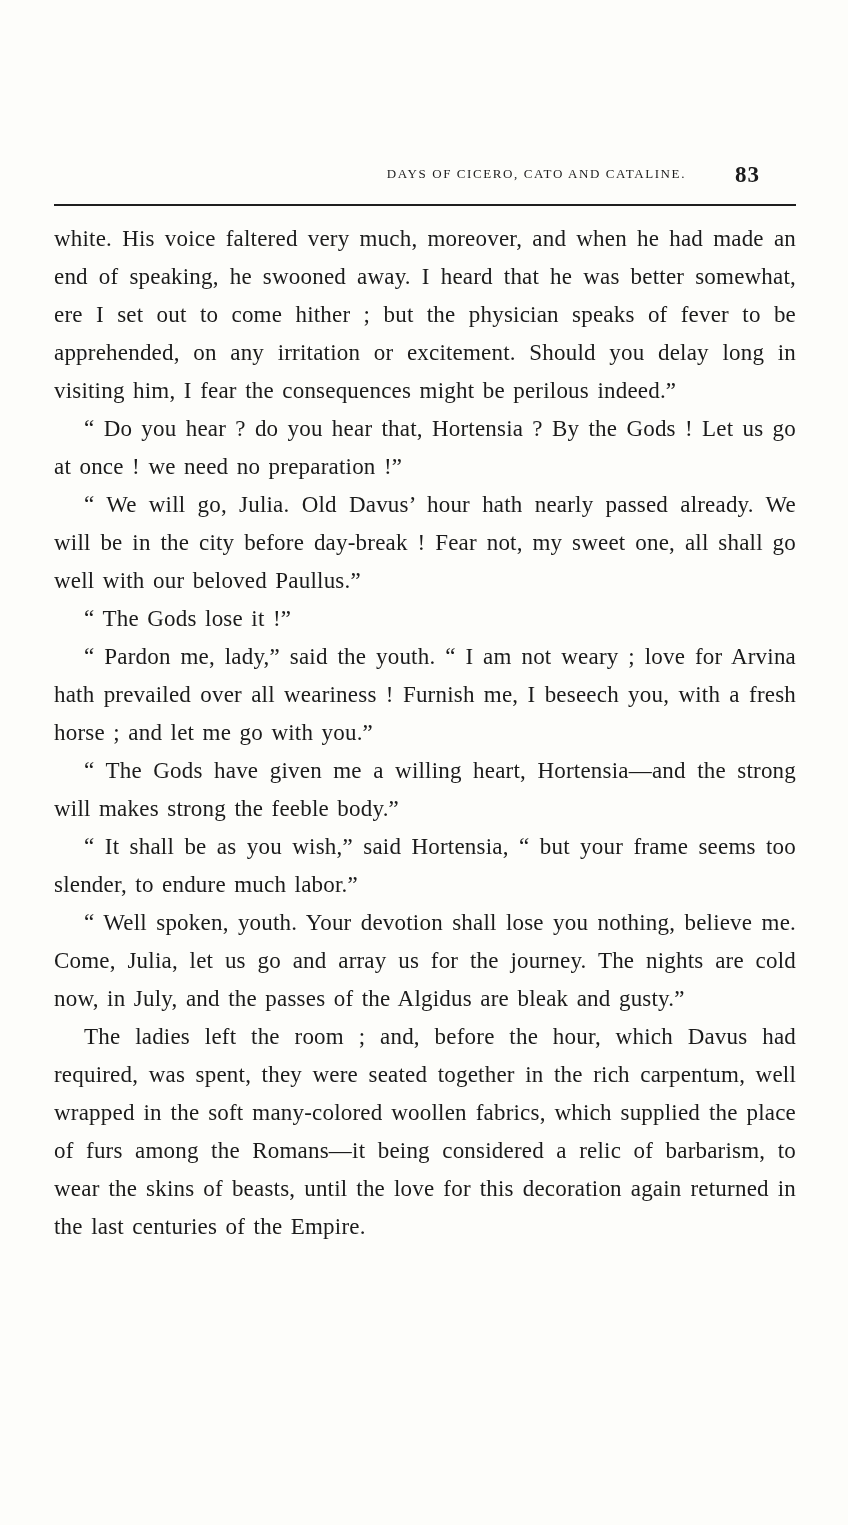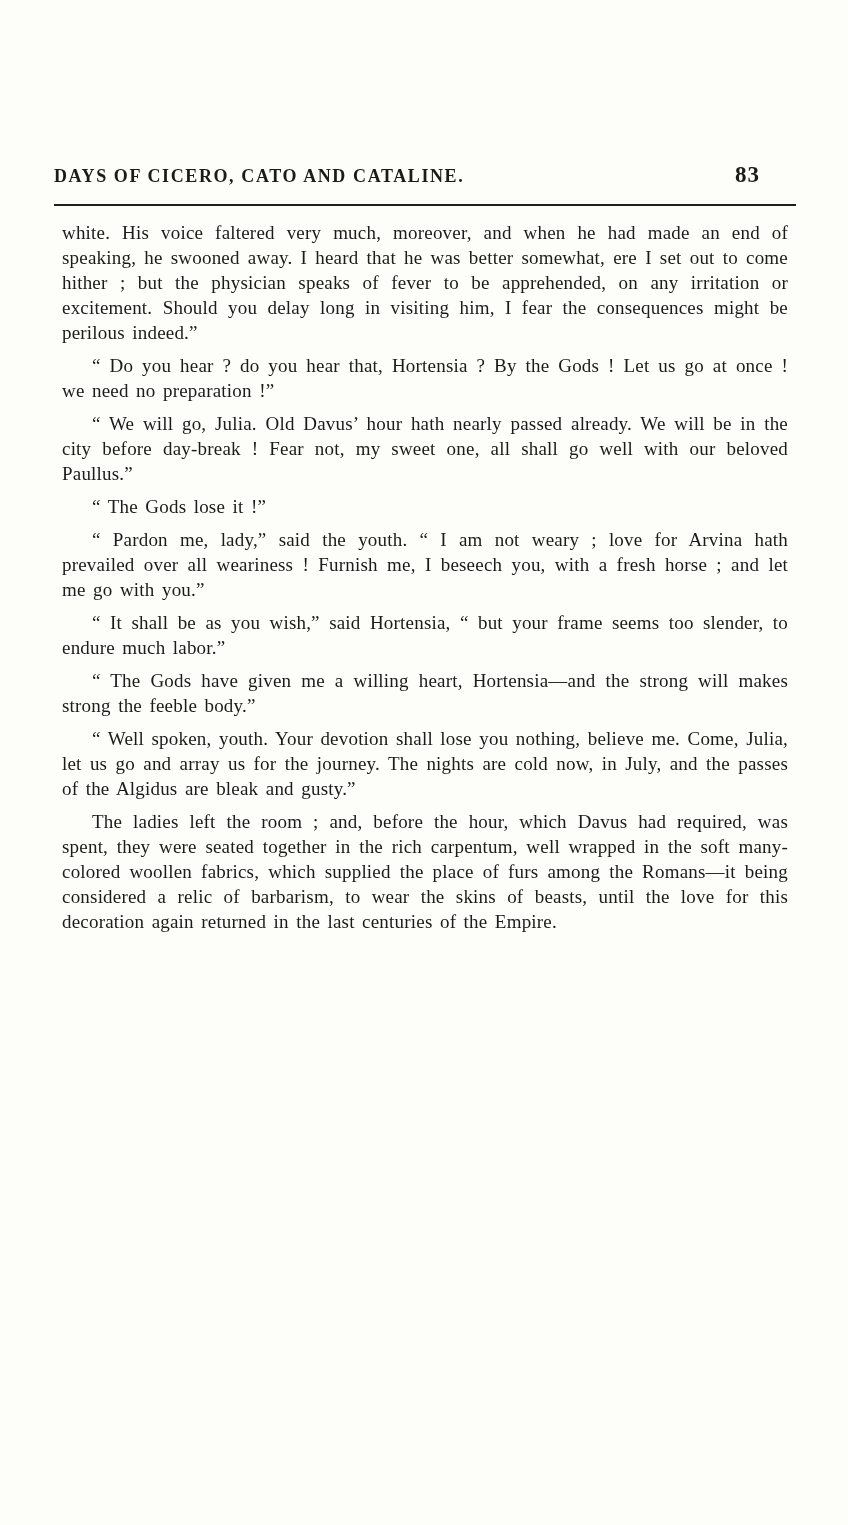--- a/index.html
+++ b/index.html
@@ -18,44 +18,44 @@
     font-family: "Liberation Serif", "DejaVu Serif", serif;
     color: #1b1b1b;
     overflow: hidden;
   }
   .header {
     position: relative;
     height: 32px;
   }
   .running-title {
     display: block;
-    text-align: left;
-    font-size: 18px;
-    font-weight: bold;
+    text-align: right;
+    font-size: 13px;
+    font-weight: normal;
     letter-spacing: 1.6px;
     margin-right: 110px;
     white-space: nowrap;
   }
   .page-number {
     position: absolute;
     right: 36px;
     top: -4px;
     font-size: 23px;
     font-weight: bold;
     letter-spacing: 1px;
   }
   .rule {
     border: none;
     border-top: 2.2px solid #1e1e1e;
     margin: 6px 0 14px 0;
   }
   .body p {
-    margin: 8px;
-    font-size: 19px;
-    line-height: 25px;
+    margin: 0;
+    font-size: 23px;
+    line-height: 38px;
     text-align: justify;
     word-spacing: 2.5px;
     letter-spacing: 0.2px;
   }
   .body p.indented {
     text-indent: 30px;
   }
 </style>
 </head>
 <body>
@@ -65,18 +65,18 @@
     <span class="running-title">DAYS OF CICERO, CATO AND CATALINE.</span>
     <span class="page-number">83</span>
   </div>
   <hr class="rule">
   <div class="body" id="body-text">
       <p>white.  His voice faltered very much, moreover, and when he had made an end of speaking, he swooned away.  I heard that he was better somewhat, ere I set out to come hither ; but the physician speaks of fever to be apprehended, on any irritation or excitement.  Should you delay long in visiting him, I fear the consequences might be perilous indeed.”</p>
       <p class="indented">“ Do you hear ? do you hear that, Hortensia ?  By the Gods !  Let us go at once !  we need no preparation !”</p>
       <p class="indented">“ We will go, Julia.  Old Davus’ hour hath nearly passed already.  We will be in the city before day-break !  Fear not, my sweet one, all shall go well with our beloved Paullus.”</p>
       <p class="indented">“ The Gods lose it !”</p>
       <p class="indented">“ Pardon me, lady,” said the youth.  “ I am not weary ; love for Arvina hath prevailed over all weariness !  Furnish me, I beseech you, with a fresh horse ; and let me go with you.”</p>
+      <p class="indented">“ The Gods have given me a willing heart, Hortensia—and the strong will makes strong the feeble body.”</p>
       <p class="indented">“ It shall be as you wish,” said Hortensia, “ but your frame seems too slender, to endure much labor.”</p>
-      <p class="indented">“ The Gods have given me a willing heart, Hortensia—and the strong will makes strong the feeble body.”</p>
       <p class="indented">“ Well spoken, youth.  Your devotion shall lose you nothing, believe me.  Come, Julia, let us go and array us for the journey.  The nights are cold now, in July, and the passes of the Algidus are bleak and gusty.”</p>
       <p class="indented">The ladies left the room ; and, before the hour, which Davus had required, was spent, they were seated together in the rich carpentum, well wrapped in the soft many-colored woollen fabrics, which supplied the place of furs among the Romans—it being considered a relic of barbarism, to wear the skins of beasts, until the love for this decoration again returned in the last centuries of the Empire.</p>
     </div>
 </div>
 
 </body></html>

